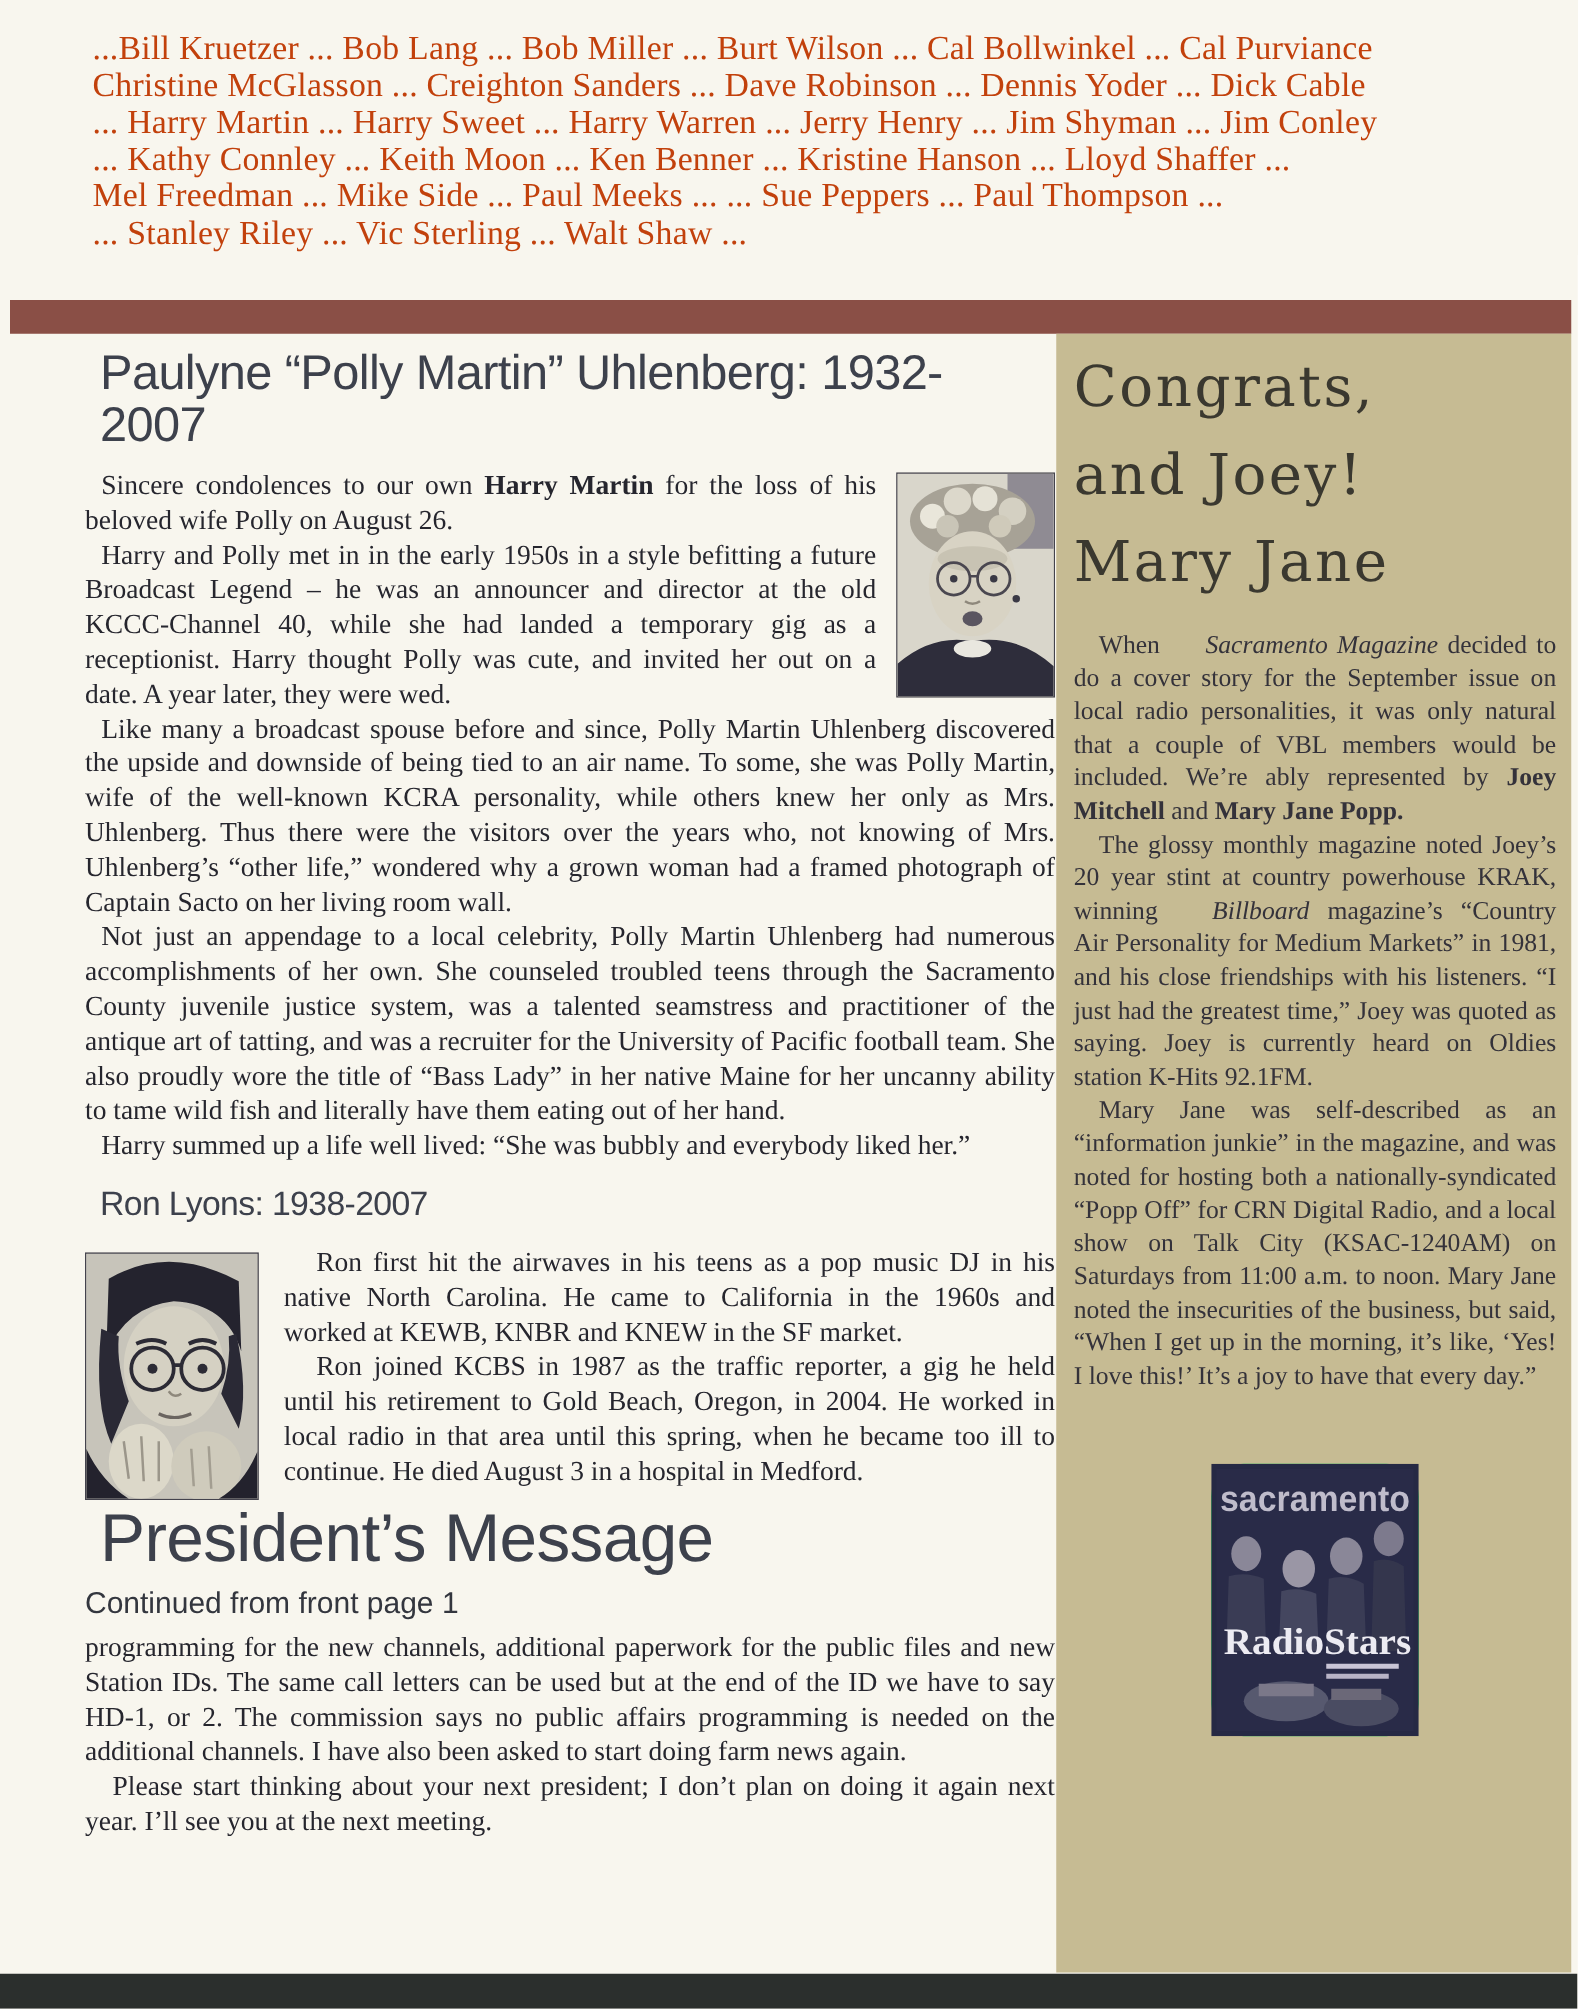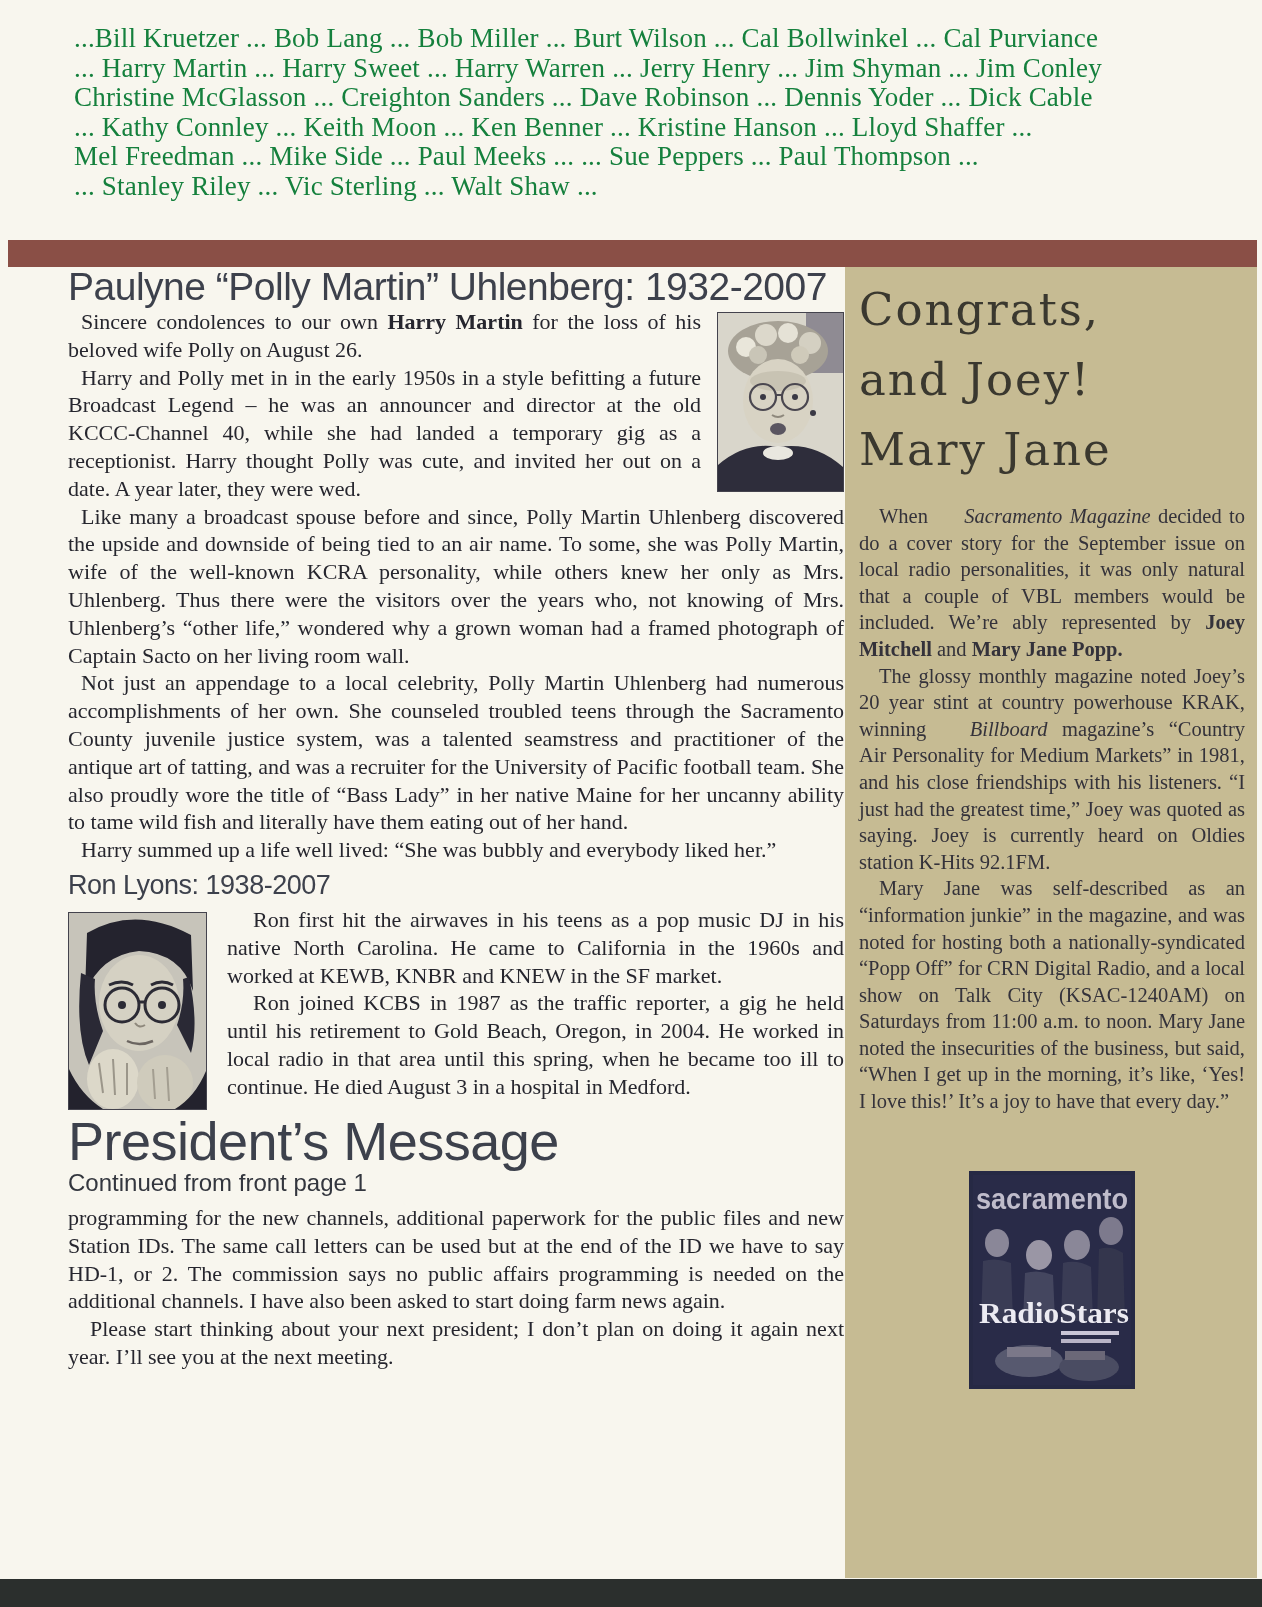--- a/index.html
+++ b/index.html
@@ -6,40 +6,40 @@
   .page{
     position:relative;
     width:1262px;height:1607px;
     background:#f8f6ee;
     overflow:hidden;
     font-family:"Liberation Serif", serif;
   }
   
   .masthead{
     position:absolute;top:24px;left:74px;right:56px;
-    color:#15803d;
+    color:#c2410c;
     font-size:27px;line-height:29.5px;
     letter-spacing:0.2px;
   }
   
   .accent-bar{
     position:absolute;left:8px;top:240px;width:1249px;height:27px;
   }
   
   .left-col{
     position:absolute;left:68px;top:266px;width:776px;
     color:#26262e;
     font-size:22px;line-height:27.8px;
     text-align:justify;
   }
   .left-col p{margin:0;text-indent:13px;}
   h1.sans,h2.sans{
     font-family:"Liberation Sans", sans-serif;
     font-weight:400;color:#3d414c;
-    margin:0;text-align:left;letter-spacing:-0.5px;
+    margin:12px;text-align:left;letter-spacing:-0.5px;
   }
   .polly-title{font-size:39px;line-height:42px;margin:10px 0 12px;}
   .ron-title{font-size:27px;line-height:42px;margin:8px 0 14px;clear:both;}
   .pres-title{font-size:54px;line-height:54px;margin:16px 0 0;letter-spacing:-1px;clear:both;}
   .continued{
     font-family:"Liberation Sans", sans-serif;font-weight:400;
     font-size:24px;line-height:26px;color:#33363e;margin:2px 0 8px;text-align:left;
   }
   .photo-right{
     float:right;width:125px;height:178px;
@@ -82,22 +82,22 @@
   b{font-weight:700;}
   .it{font-style:italic;margin-left:29px;}
 </style>
 </head>
 <body>
 
 <div class="page">
 
   <header class="masthead">
     <div>...Bill Kruetzer ...  Bob Lang ... Bob Miller ... Burt Wilson ... Cal Bollwinkel ... Cal Purviance</div>
+    <div>Christine McGlasson ... Creighton Sanders ... Dave Robinson ... Dennis Yoder ... Dick Cable</div>
     <div>... Harry Martin ... Harry Sweet ... Harry Warren ... Jerry Henry ... Jim Shyman ... Jim Conley</div>
-    <div>Christine McGlasson ... Creighton Sanders ... Dave Robinson ... Dennis Yoder ... Dick Cable</div>
     <div>... Kathy Connley ... Keith Moon ... Ken Benner ... Kristine Hanson ... Lloyd Shaffer ...</div>
     <div>Mel Freedman ...  Mike Side ... Paul Meeks ... ... Sue Peppers ...  Paul Thompson ...</div>
     <div>... Stanley Riley ... Vic Sterling ... Walt Shaw ...</div>
   </header>
 
   <div class="accent-bar" style="background:#8a4f46;"></div>
 
   <main class="left-col">
 
     <section>

